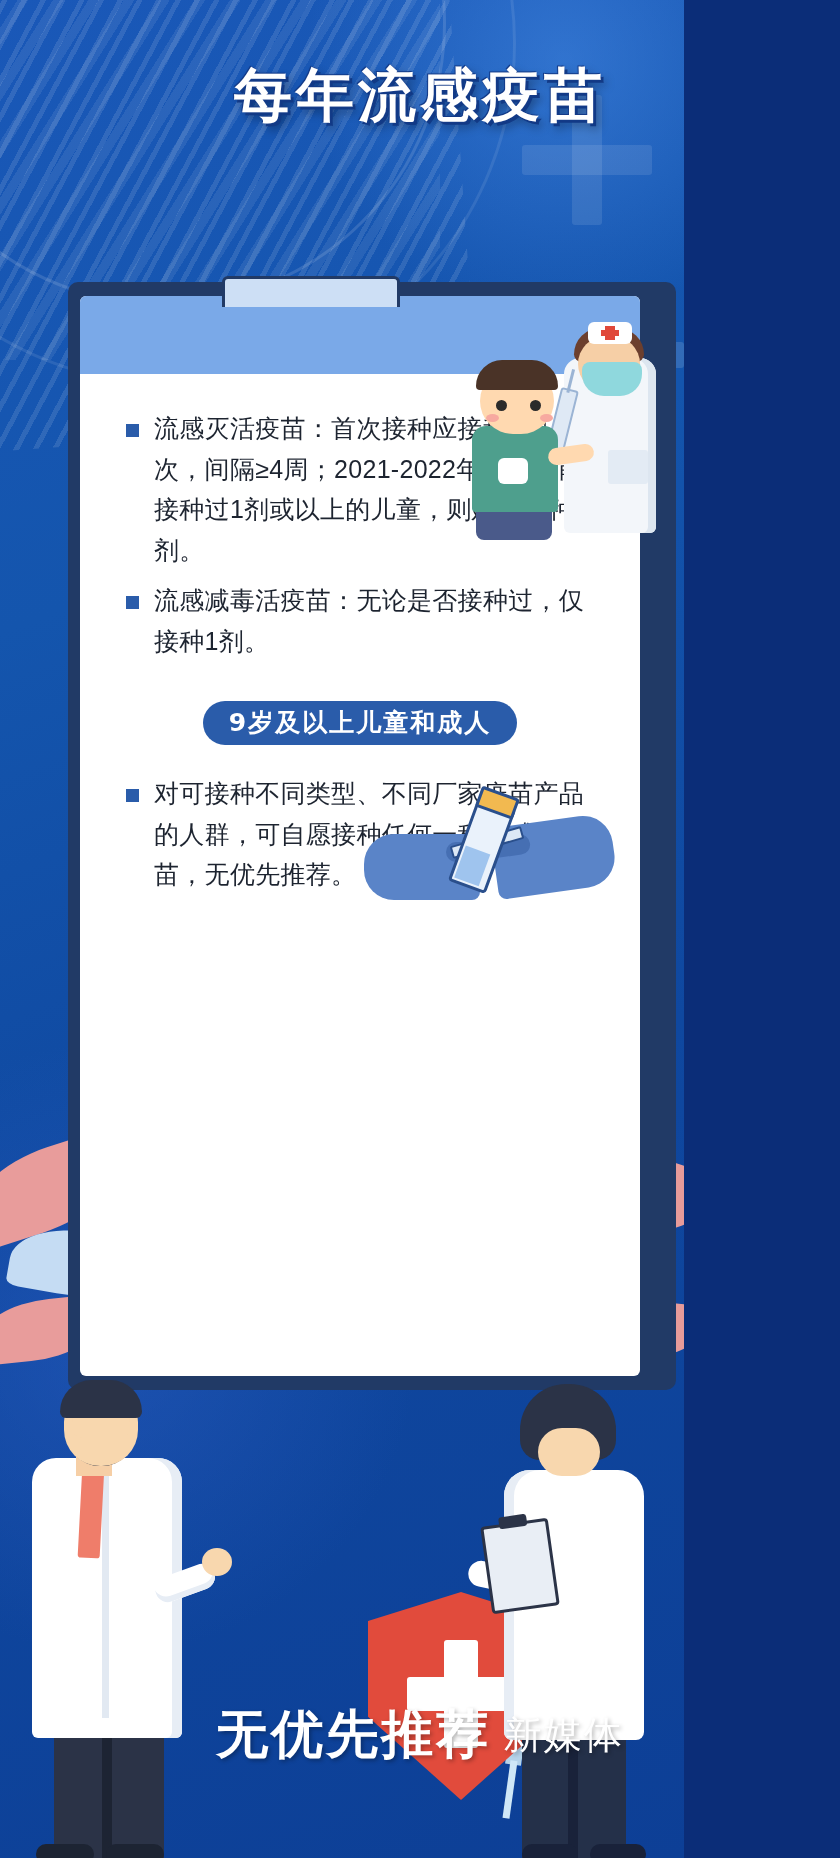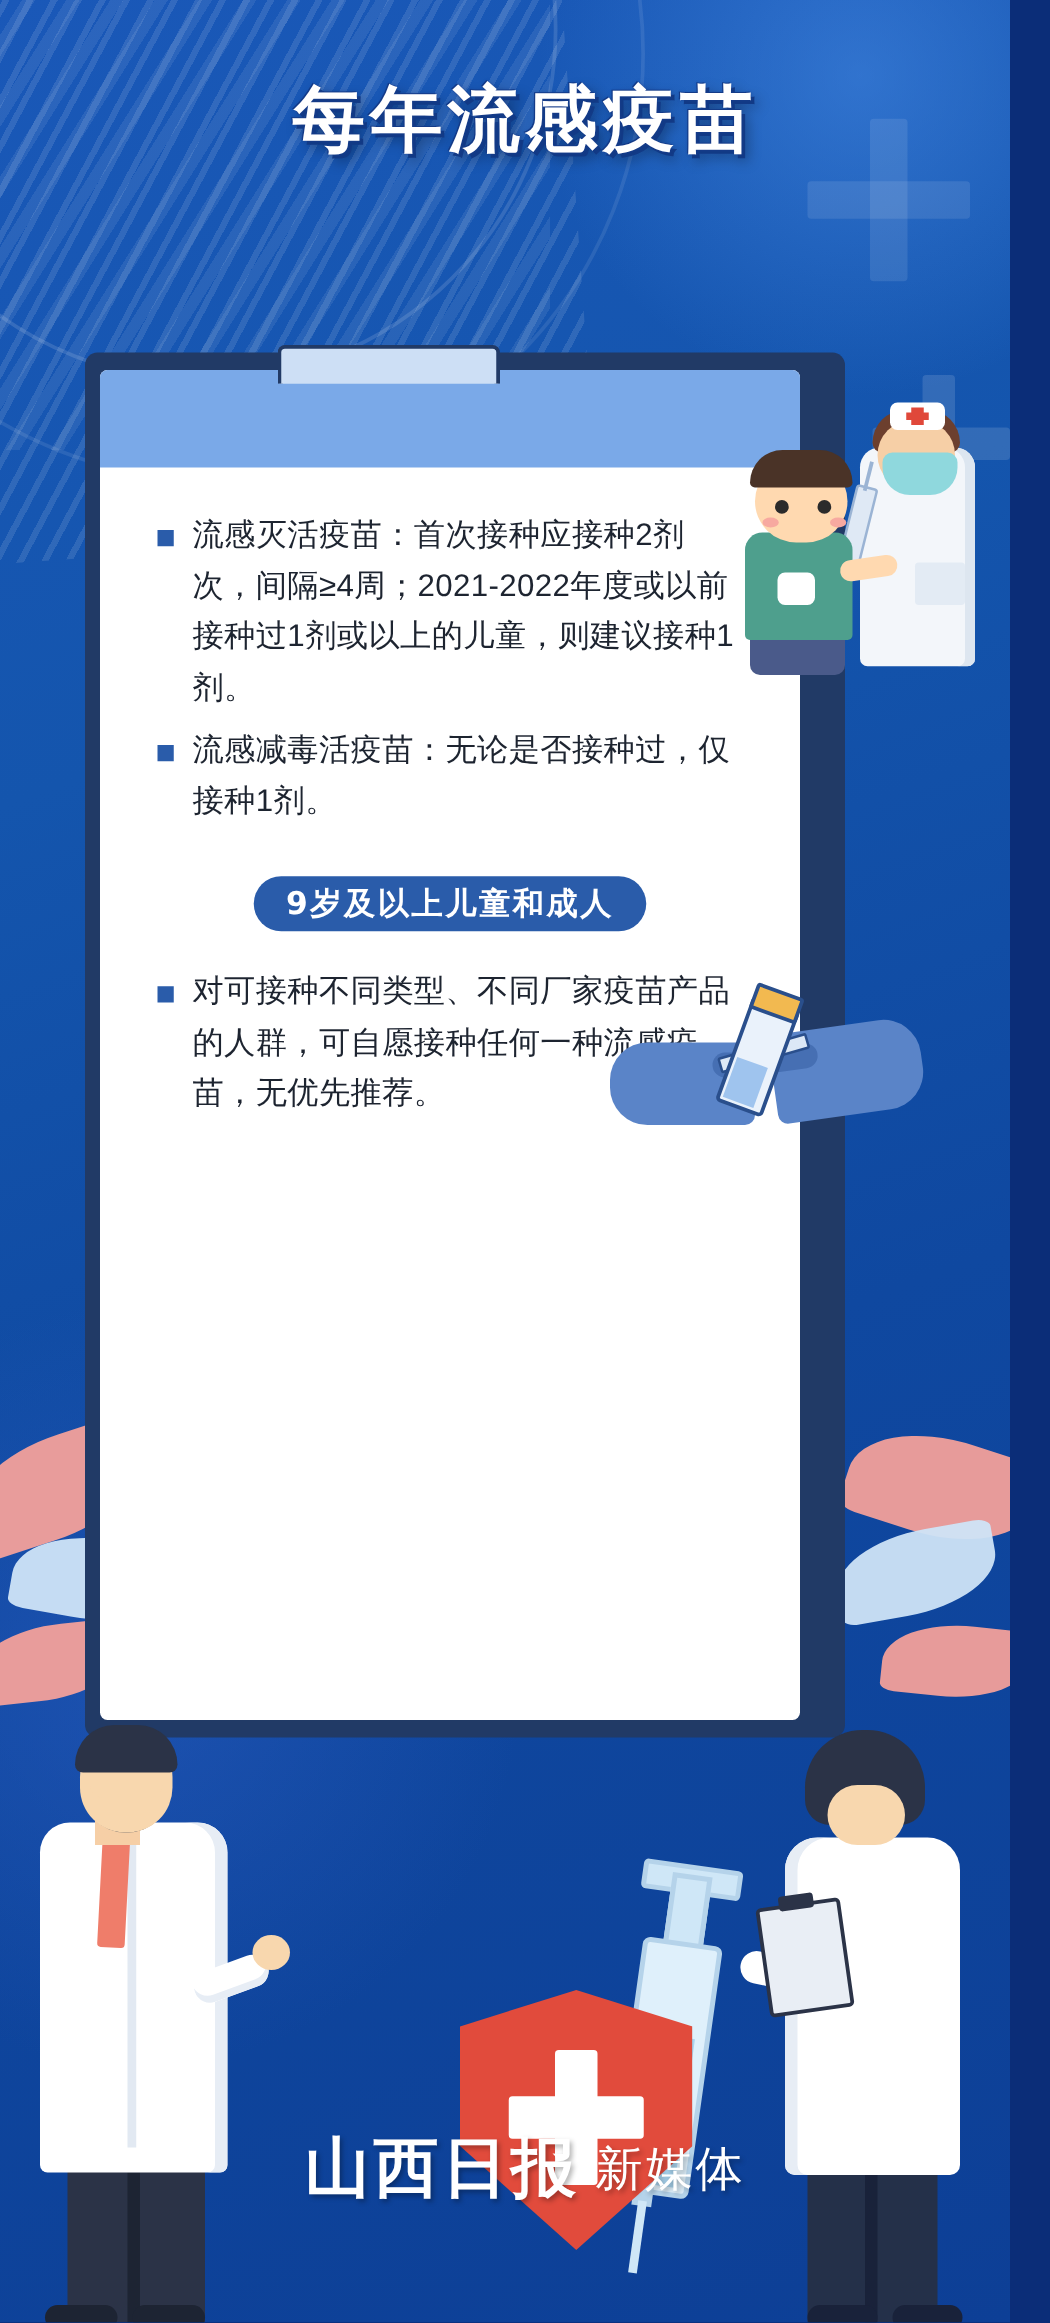--- a/index.html
+++ b/index.html
@@ -5,21 +5,21 @@
   html, body {
     margin: 0;
     padding: 0;
     background: #0b2d78;
   }
   body {
     font-family: "Liberation Sans", sans-serif;
   }
   #poster {
     position: relative;
-    width: 808px;
+    width: 684px;
     height: 1858px;
     overflow: hidden;
     background: linear-gradient(160deg, #1a58b8 0%, #1455ad 30%, #0f48a0 60%, #0d3f96 100%);
   }
 
   
   .bg-diag {
     position: absolute;
     top: -120px;
     left: -160px;
@@ -453,17 +453,17 @@
     <div class="dr-shoe b"></div>
     <div class="dr-inner"></div>
     <div class="dr-coat"></div>
     <div class="dr-hair"></div>
     <div class="dr-face"></div>
     <div class="dr-arm"></div>
     <div class="dr-clip"></div>
   </div>
 
   <div class="logo-wrap">
-    <span class="logo-main">山西日报</span>
+    <span class="logo-main">无优先推荐</span>
     <span class="logo-sub">新媒体</span>
   </div>
 
 </div>
 
 </body></html>

